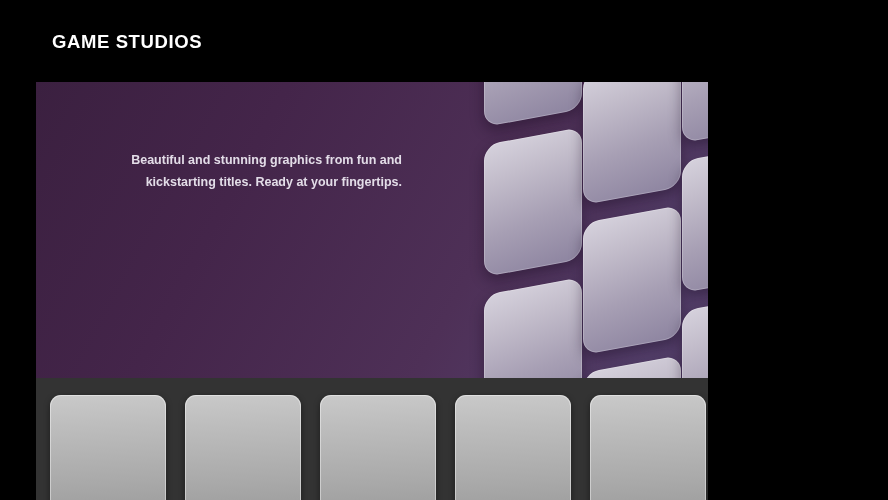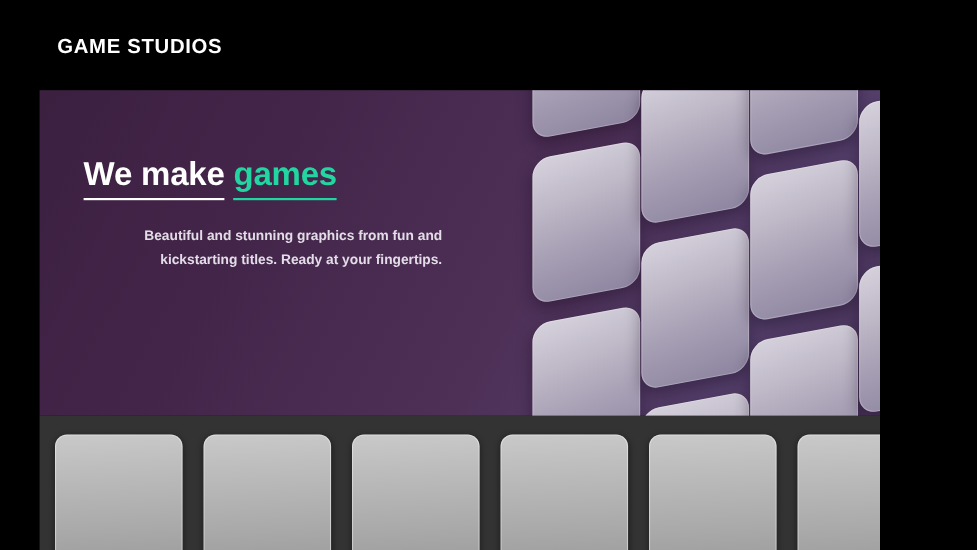--- a/index.html
+++ b/index.html
@@ -10,21 +10,21 @@
   body {
     width: 888px;
     height: 500px;
     overflow: hidden;
     font-family: "Liberation Sans", sans-serif;
     -webkit-font-smoothing: antialiased;
   }
 
   #page {
     position: relative;
-    width: 800px;
+    width: 708px;
     height: 500px;
     background: #000000;
     overflow: hidden;
   }
 
   
   .navbar {
     position: absolute;
     left: 0;
     top: 0;
@@ -189,24 +189,20 @@
           <div class="deco-card" style="top: 220px;"></div>
         </div>
         <div class="deco-col" style="left: 745px;">
           <div class="deco-card" style="top: 4px;"></div>
           <div class="deco-card" style="top: 154px;"></div>
           <div class="deco-card" style="top: 304px;"></div>
         </div>
       </div>
 
     <div class="hero-copy">
-      <h1 class="headline">
-        <span class="hl-seg hl-white">We make</span>
-        <span class="hl-seg hl-teal">games</span>
-      </h1>
       <p class="subcopy">Beautiful and stunning graphics from fun and kickstarting titles. Ready at your fingertips.</p>
     </div>
   </section>
 
   <section class="showcase">
     <div class="showcase-row" id="showcase-row">
         <div class="showcase-card"></div>
         <div class="showcase-card"></div>
         <div class="showcase-card"></div>
         <div class="showcase-card"></div>

